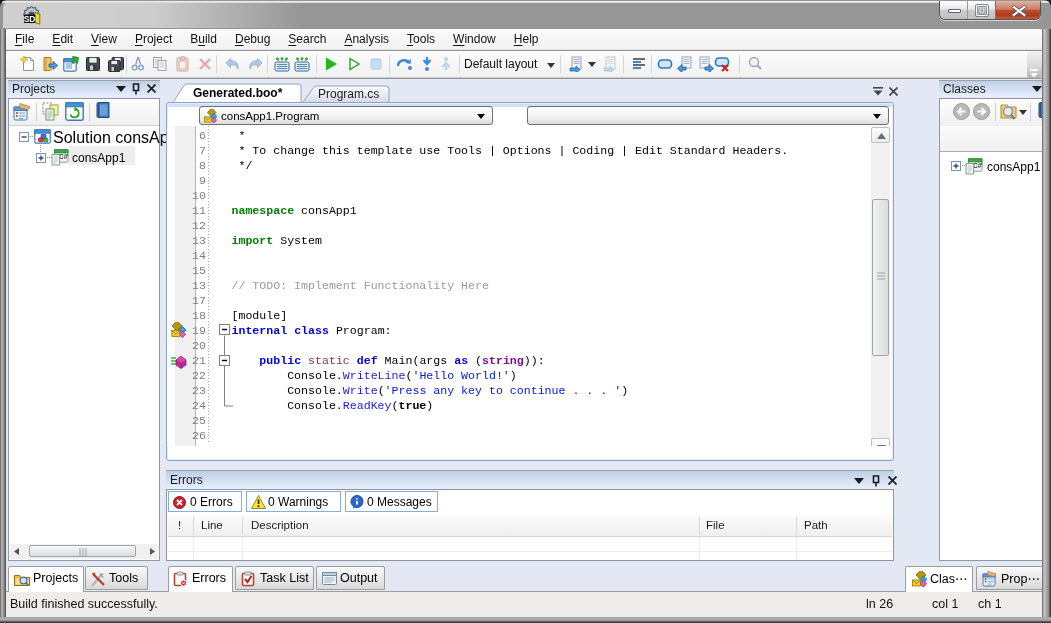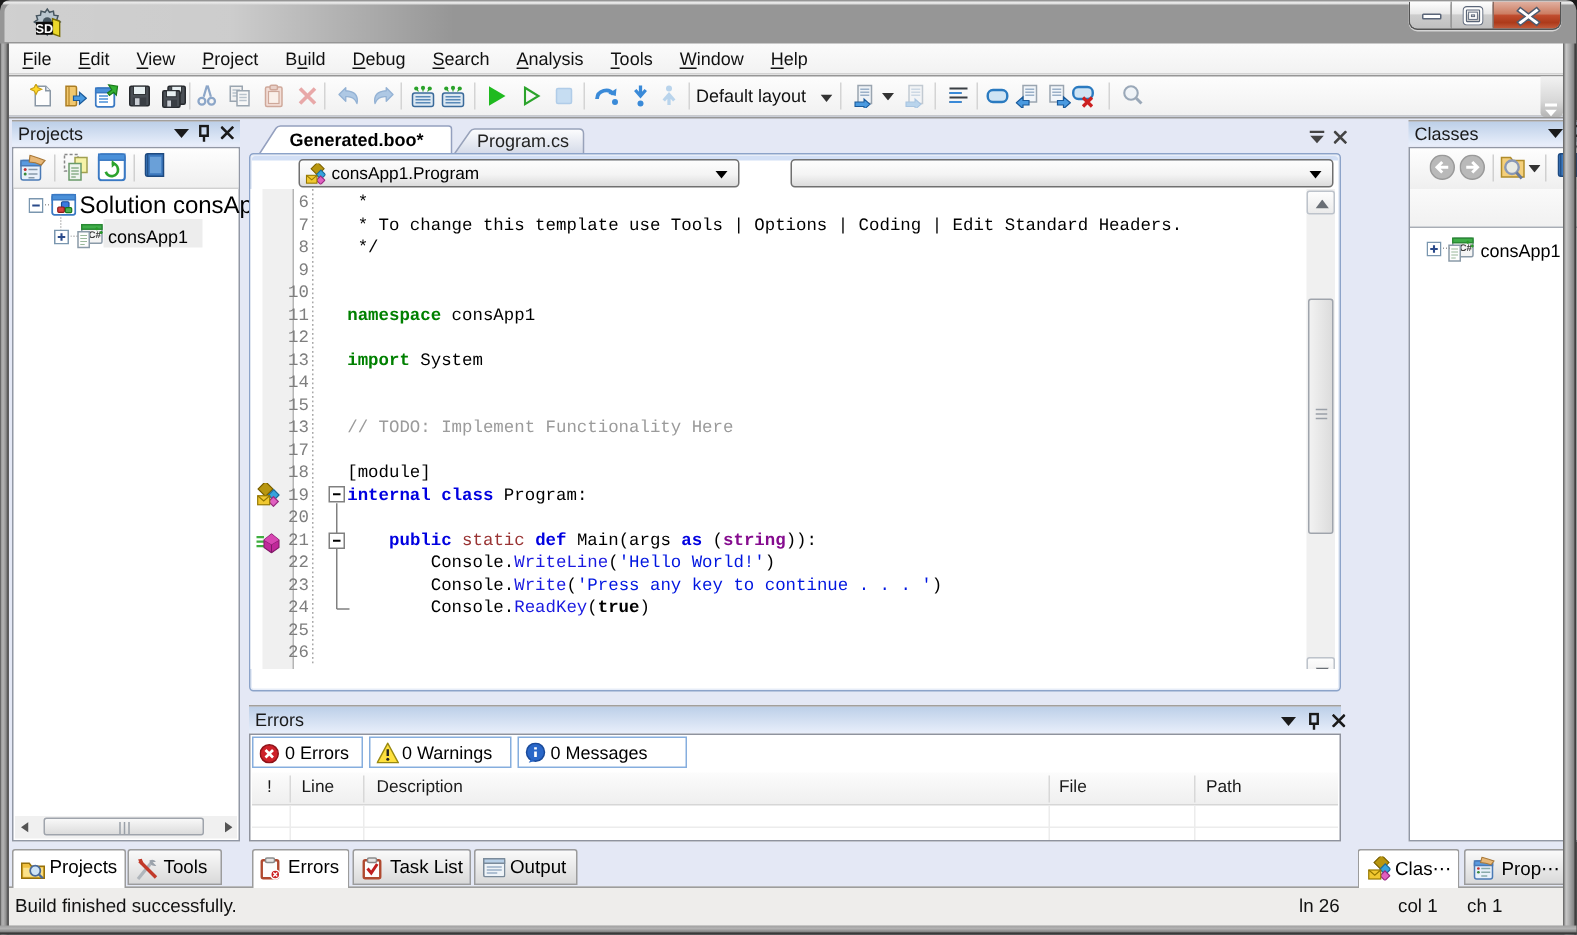--- a/index.html
+++ b/index.html
@@ -586,21 +586,21 @@
   <span class="lbl">0 Errors</span>
         </div>
  <div class="ebtn" style="left:80px;width:95px;">
   <svg class="abs" style="left:4px;top:3px;" width="15" height="14">
             <path d="M7.5 0.5 L14.5 13.5 H0.5 Z" fill="#ffe13e" stroke="#9a8a10"></path>
             <path d="M7.5 4.5 V9" stroke="#222" stroke-width="1.6"></path>
             <circle cx="7.5" cy="11.2" r="1" fill="#222"></circle>
           </svg>
   <span class="lbl">0 Warnings</span>
         </div>
- <div class="ebtn" style="left:179px;width:113px;">
+ <div class="ebtn" style="left:179px;width:93px;">
   <svg class="abs" style="left:4px;top:3px;" width="14" height="14">
             <circle cx="7" cy="6.5" r="6" fill="#2a67c8" stroke="#1a4a9a"></circle>
             <path d="M7 3.2 v1.4 M7 6 v3.6" stroke="#fff" stroke-width="1.8"></path>
             <path d="M4 11 L2.5 13.5 L6.5 12.3" fill="#2a67c8"></path>
           </svg>
   <span class="lbl">0 Messages</span>
         </div>
 </div>
 
 <div id="btabs">

